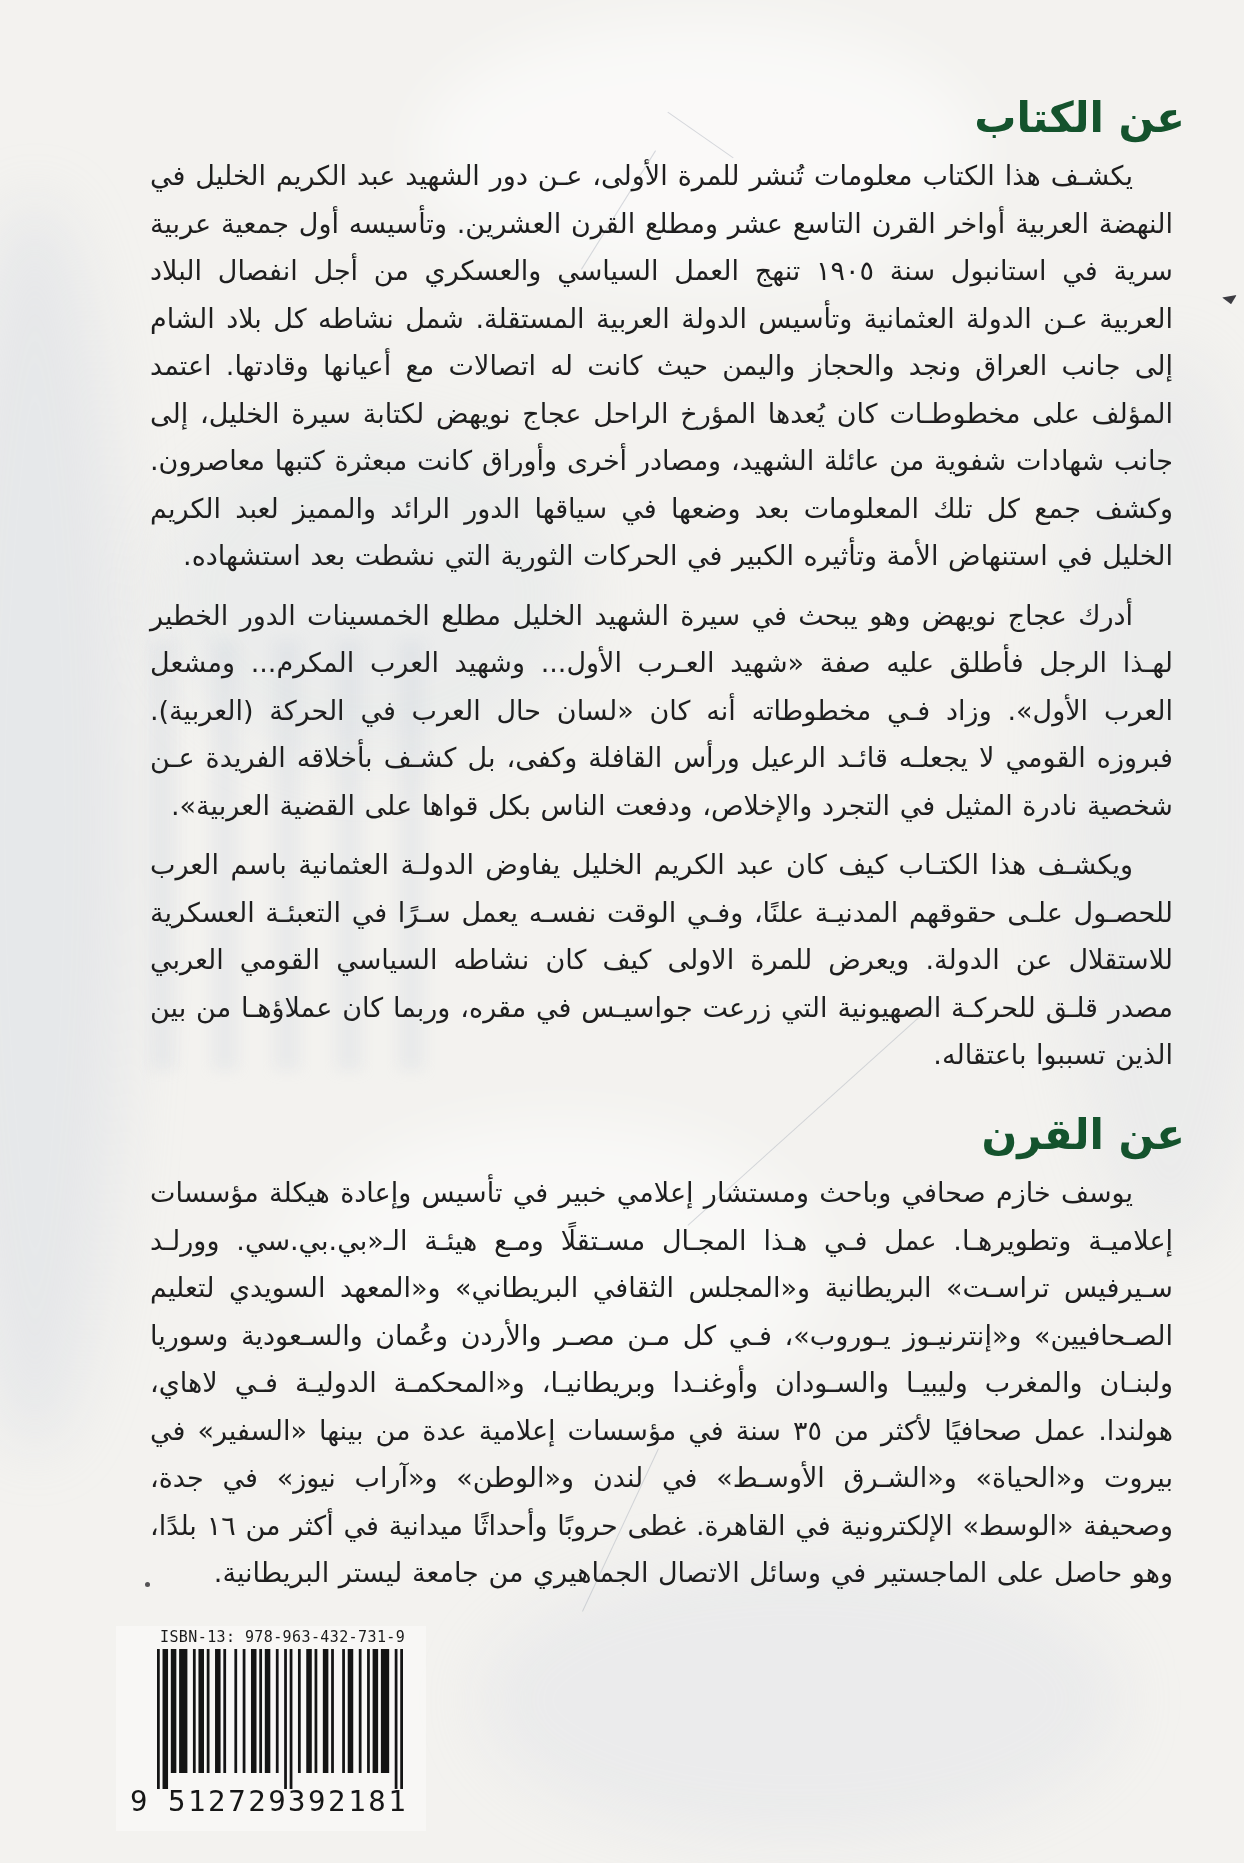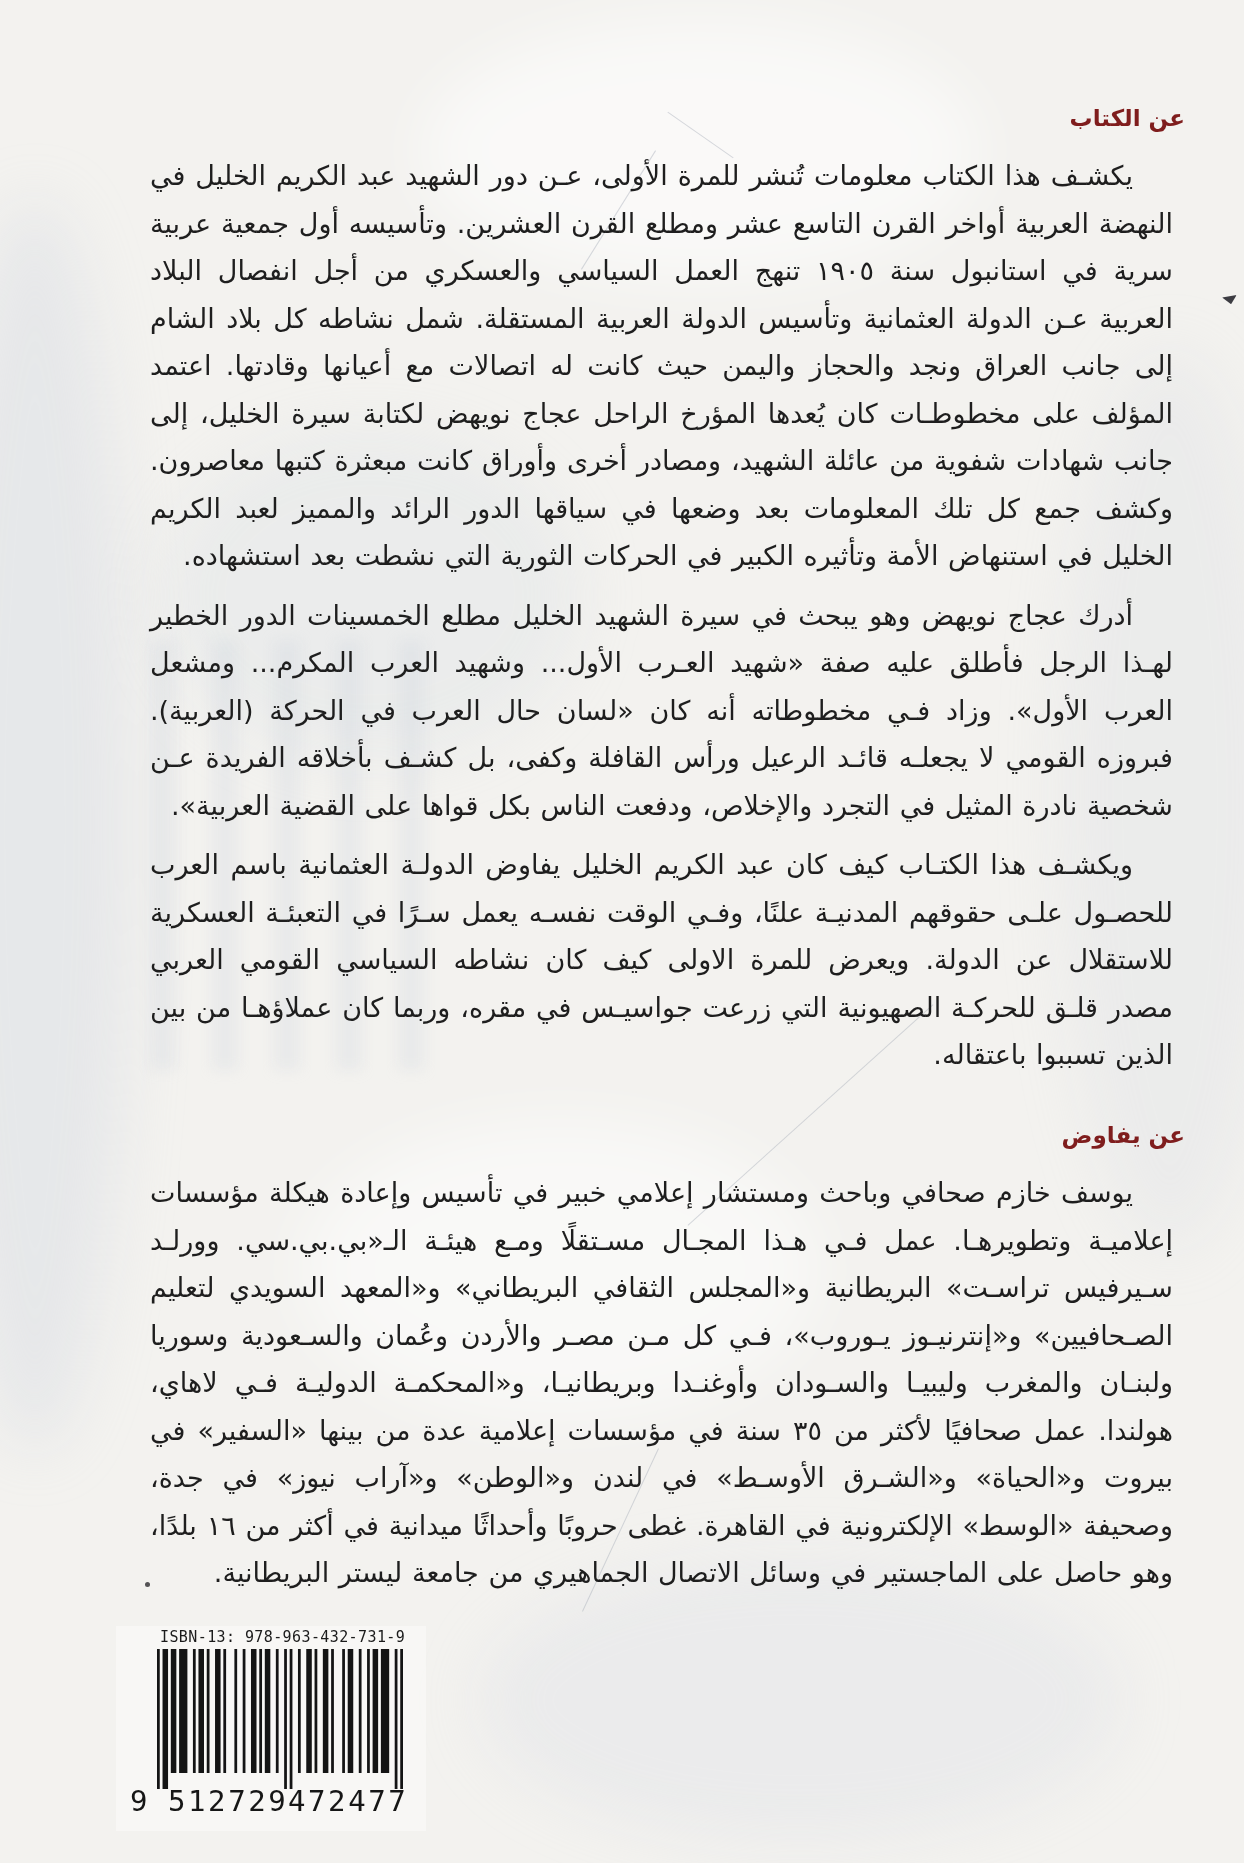--- a/index.html
+++ b/index.html
@@ -34,21 +34,21 @@
 
   
   .section{
     position:absolute;right:59px;width:1047px;
     direction:rtl;color:#1e1e1e;
   }
   .sec-book{top:98px;}
   .sec-author{top:1115px;}
   .section h2{
     margin:0 0 14px 0;
-    font-size:23px;line-height:40px;font-weight:bold;color:#7f1d1d;
+    font-size:42px;line-height:40px;font-weight:bold;color:#14532d;
   }
   .section p{
     margin:12px;
     font-size:27px;line-height:47.5px;font-weight:500;
     text-align:justify;text-indent:40px;
     word-spacing:1px;
   }
 
   .stray-dot{
     position:absolute;left:145px;top:1582px;width:5px;height:5px;
@@ -100,21 +100,21 @@
   <div class="crease c4"></div>
 
   <div class="section sec-book" dir="rtl">
     <h2>عن الكتاب</h2>
     <p>يكشـف هذا الكتاب معلومات تُنشر للمرة الأولى، عـن دور الشهيد عبد الكريم الخليل في النهضة العربية أواخر القرن التاسع عشر ومطلع القرن العشرين. وتأسيسه أول جمعية عربية سرية في استانبول سنة ١٩٠٥ تنهج العمل السياسي والعسكري من أجل انفصال البلاد العربية عـن الدولة العثمانية وتأسيس الدولة العربية المستقلة. شمل نشاطه كل بلاد الشام إلى جانب العراق ونجد والحجاز واليمن حيث كانت له اتصالات مع أعيانها وقادتها. اعتمد المؤلف على مخطوطـات كان يُعدها المؤرخ الراحل عجاج نويهض لكتابة سيرة الخليل، إلى جانب شهادات شفوية من عائلة الشهيد، ومصادر أخرى وأوراق كانت مبعثرة كتبها معاصرون. وكشف جمع كل تلك المعلومات بعد وضعها في سياقها الدور الرائد والمميز لعبد الكريم الخليل في استنهاض الأمة وتأثيره الكبير في الحركات الثورية التي نشطت بعد استشهاده.</p>
     <p>أدرك عجاج نويهض وهو يبحث في سيرة الشهيد الخليل مطلع الخمسينات الدور الخطير لهـذا الرجل فأطلق عليه صفة «شهيد العـرب الأول... وشهيد العرب المكرم... ومشعل العرب الأول». وزاد فـي مخطوطاته أنه كان «لسان حال العرب في الحركة (العربية). فبروزه القومي لا يجعلـه قائـد الرعيل ورأس القافلة وكفى، بل كشـف بأخلاقه الفريدة عـن شخصية نادرة المثيل في التجرد والإخلاص، ودفعت الناس بكل قواها على القضية العربية».</p>
     <p>ويكشـف هذا الكتـاب كيف كان عبد الكريم الخليل يفاوض الدولـة العثمانية باسم العرب للحصـول علـى حقوقهم المدنيـة علنًا، وفـي الوقت نفسـه يعمل سـرًا في التعبئـة العسكرية للاستقلال عن الدولة. ويعرض للمرة الاولى كيف كان نشاطه السياسي القومي العربي مصدر قلـق للحركـة الصهيونية التي زرعت جواسيـس في مقره، وربما كان عملاؤهـا من بين الذين تسببوا باعتقاله.</p>
   </div>
 
   <div class="section sec-author" dir="rtl">
-    <h2>عن يفاوض</h2>
+    <h2>عن القرن</h2>
     <p>يوسف خازم صحافي وباحث ومستشار إعلامي خبير في تأسيس وإعادة هيكلة مؤسسات إعلاميـة وتطويرهـا. عمل فـي هـذا المجـال مسـتقلًا ومـع هيئـة الـ«بي.بي.سي. وورلـد سـيرفيس تراسـت» البريطانية و«المجلس الثقافي البريطاني» و«المعهد السويدي لتعليم الصـحافيين» و«إنترنيـوز يـوروب»، فـي كل مـن مصـر والأردن وعُمان والسـعودية وسوريا ولبنـان والمغرب وليبيـا والسـودان وأوغنـدا وبريطانيـا، و«المحكمـة الدوليـة فـي لاهاي، هولندا. عمل صحافيًا لأكثر من ٣٥ سنة في مؤسسات إعلامية عدة من بينها «السفير» في بيروت و«الحياة» و«الشـرق الأوسـط» في لندن و«الوطن» و«آراب نيوز» في جدة، وصحيفة «الوسط» الإلكترونية في القاهرة. غطى حروبًا وأحداثًا ميدانية في أكثر من ١٦ بلدًا، وهو حاصل على الماجستير في وسائل الاتصال الجماهيري من جامعة ليستر البريطانية.</p>
   </div>
 
   <div class="stray-dot"></div>
   <div class="edge-speck"></div>
 
   <div class="isbn-block">
     <div class="isbn-label">ISBN-13: 978-963-432-731-9</div>
     <svg class="barcode-svg" width="246" height="142" viewBox="0 0 246 142" xmlns="http://www.w3.org/2000/svg">
         <rect x="0.00" y="0" width="2.76" height="140" fill="#141414"></rect>
@@ -144,17 +144,17 @@
         <rect x="201.78" y="0" width="2.76" height="124" fill="#141414"></rect>
         <rect x="210.07" y="0" width="2.76" height="124" fill="#141414"></rect>
         <rect x="215.60" y="0" width="5.53" height="124" fill="#141414"></rect>
         <rect x="223.89" y="0" width="8.29" height="124" fill="#141414"></rect>
         <rect x="237.71" y="0" width="2.76" height="140" fill="#141414"></rect>
         <rect x="243.24" y="0" width="2.76" height="140" fill="#141414"></rect>
       </svg>
     <div class="digits-row">
       <span class="d-left">9</span>
       <span class="d-g1">512729</span>
-      <span class="d-g2">472477</span>
+      <span class="d-g2">392181</span>
     </div>
   </div>
 
 </div>
 
 </body></html>

